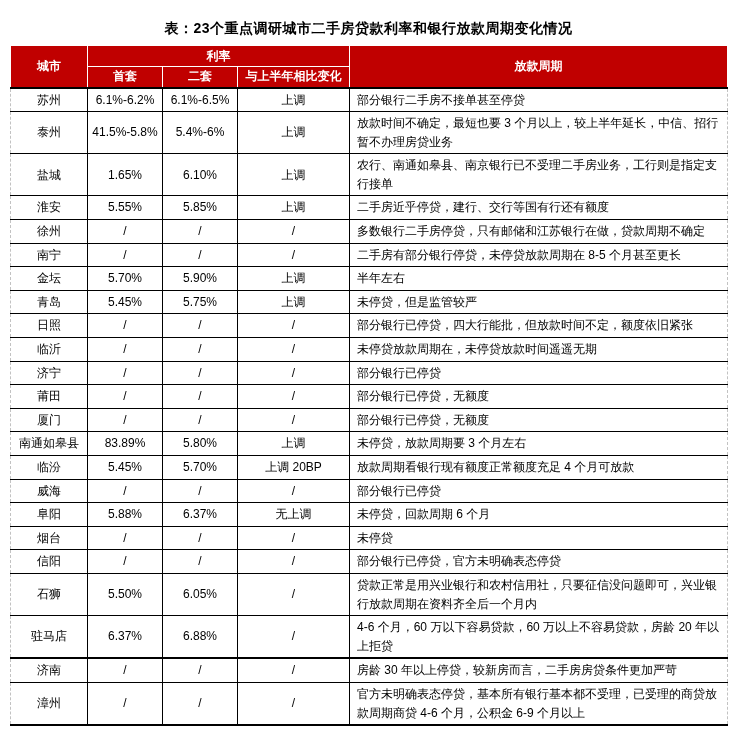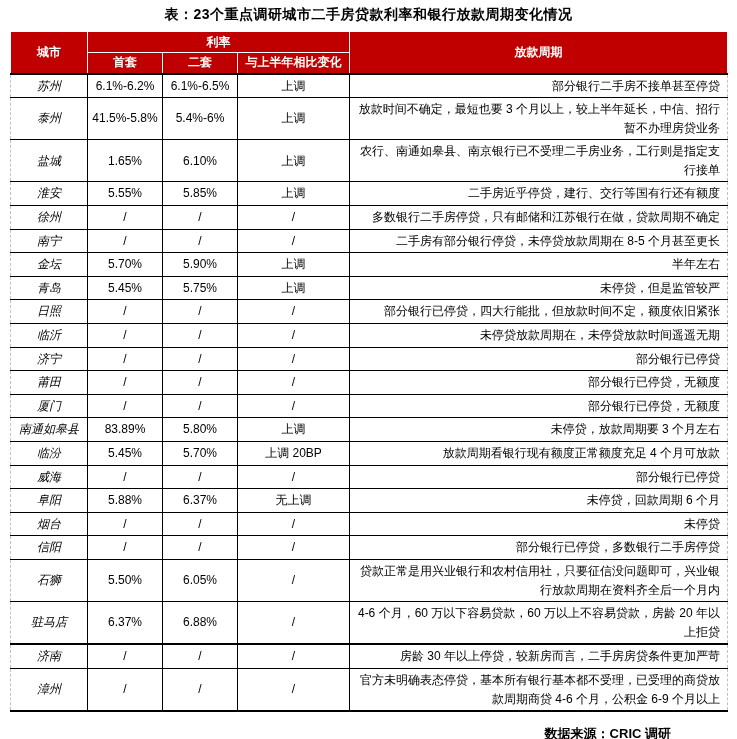--- a/index.html
+++ b/index.html
@@ -3,21 +3,21 @@
 <meta charset="utf-8">
 <style>
   * { margin: 0; padding: 0; box-sizing: border-box; }
   html, body {
     width: 737px; height: 739px;
     background: #ffffff;
     font-family: "Liberation Sans", "DejaVu Sans", sans-serif;
     color: #000;
     overflow: hidden;
   }
-  .page { width: 737px; height: 577px; padding-top: 6px; }
+  .page { width: 737px; height: 577px; padding-top: 20px; }
   .title {
     text-align: center;
     font-size: 14px;
     font-weight: bold;
     letter-spacing: 0.5px;
     margin-bottom: 7px;
     color: #000;
   }
   table.loan-table {
     border-collapse: collapse;
@@ -46,24 +46,24 @@
 
   tbody td {
     border: 1px solid #000;
     height: 23px;
     vertical-align: middle;
     text-align: center;
     padding: 2px 3px;
     line-height: 1.55;
   }
   tbody td.period {
-    text-align: right;
+    text-align: left;
     padding: 2px 7px;
   }
-  tbody tr td:first-child  { border-left: 1px dashed #c2c2c2; font-style: italic; }
+  tbody tr td:first-child  { border-left: 1px dashed #c2c2c2; }
   tbody tr td:last-child   { border-right: 1px dashed #c2c2c2; }
   tbody tr.thick-bottom td { border-bottom: 2px solid #000; }
   tbody tr:last-child td   { border-bottom: 2.5px solid #000; }
 
   .source {
     margin-top: 13px;
     text-align: right;
     padding-right: 66px;
     font-weight: bold;
     font-size: 13px;
@@ -222,21 +222,21 @@
       <td>/</td>
       <td>/</td>
       <td>/</td>
       <td class="period">未停贷</td>
     </tr>
         <tr>
       <td>信阳</td>
       <td>/</td>
       <td>/</td>
       <td>/</td>
-      <td class="period">部分银行已停贷，多数银行二手房停贷</td>
+      <td class="period">部分银行已停贷，官方未明确表态停贷</td>
     </tr>
         <tr>
       <td>石狮</td>
       <td>5.50%</td>
       <td>6.05%</td>
       <td>/</td>
       <td class="period">贷款正常是用兴业银行和农村信用社，只要征信没问题即可，兴业银行放款周期在资料齐全后一个月内</td>
     </tr>
         <tr class="thick-bottom">
       <td>驻马店</td>

